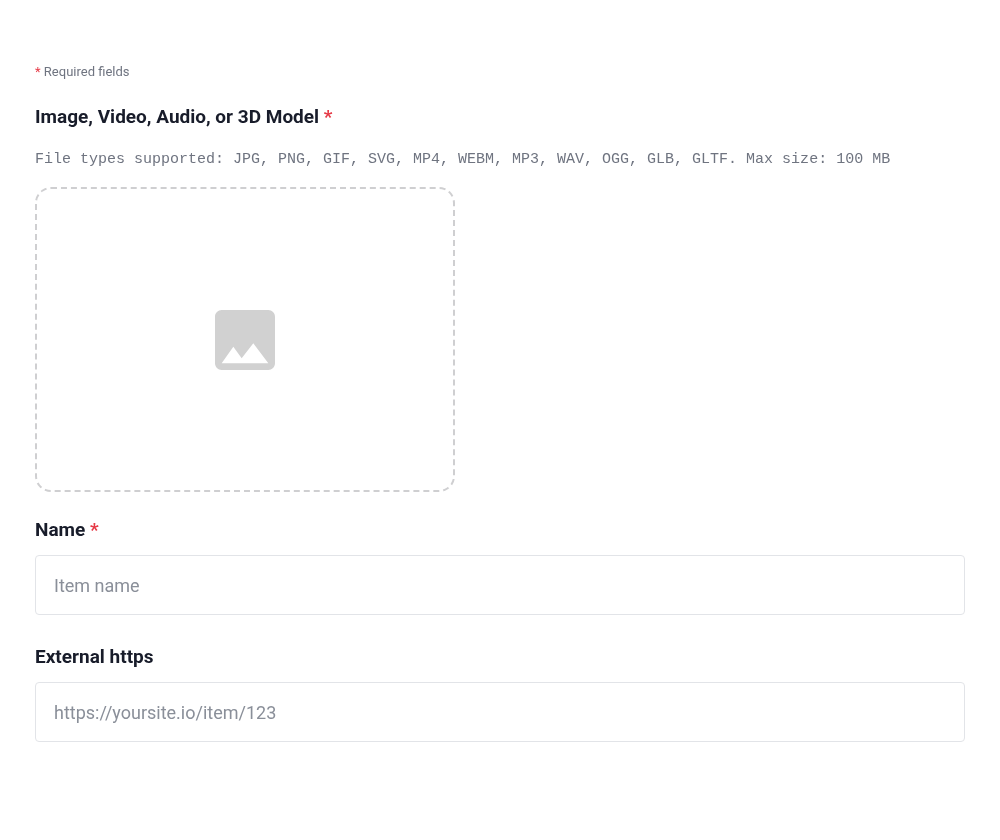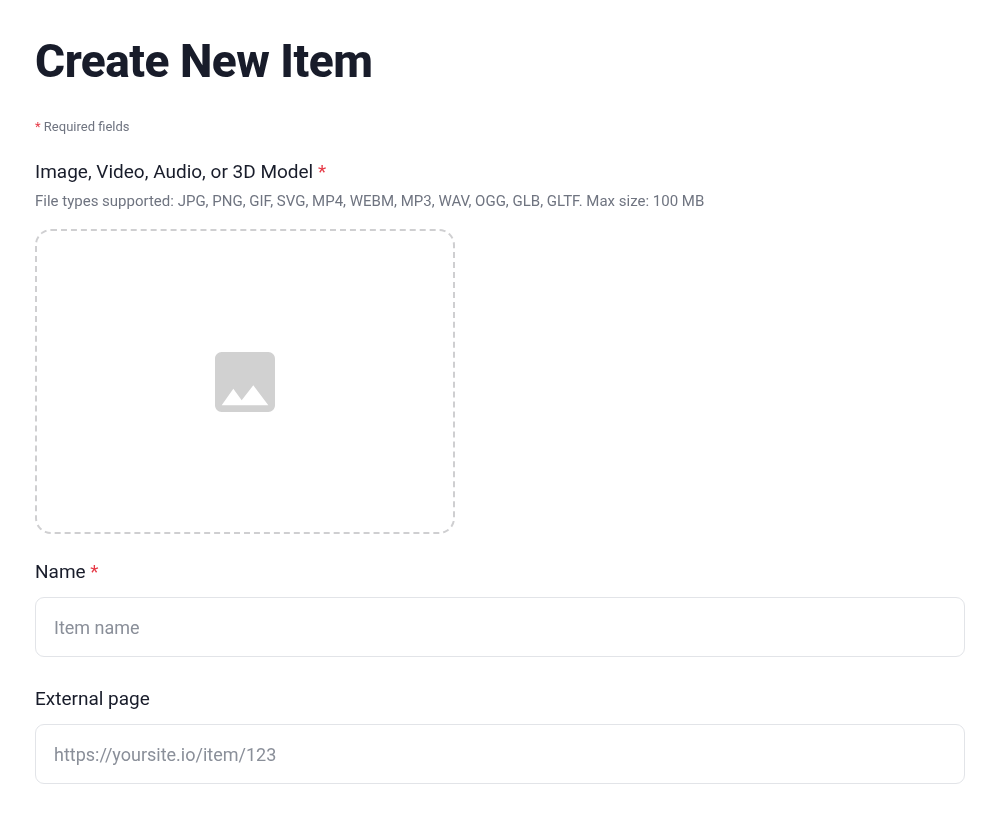--- a/index.html
+++ b/index.html
@@ -25,28 +25,29 @@
     margin-top: 30px;
     font-size: 13px;
     color: #6f7480;
   }
   .asterisk { color: #e63946; }
   .section {
     margin-top: 26px;
   }
   .section-label {
     font-size: 19px;
-    font-weight: 400;
+    font-weight: 700;
     color: #181c2a;
   }
   .section-help {
-    margin-top: 7px;
+    margin-top: 20px;
     font-size: 15px;
     line-height: 1.55;
     color: #6f7480;
+    font-family: Liberation Mono, monospace;
   }
   .dropzone {
     margin-top: 16px;
     width: 420px;
     height: 305px;
     border: 2px dashed #cfcfd1;
     border-radius: 16px;
     display: flex;
     align-items: center;
     justify-content: center;
@@ -56,40 +57,39 @@
   .image-icon {
     width: 80px;
     height: 80px;
     fill: #d1d1d1;
   }
   .text-input {
     margin-top: 14px;
     width: 100%;
     height: 60px;
     border: 1px solid #e2e4e8;
-    border-radius: 9px;
+    border-radius: 4px;
     padding: 0 18px;
     font-size: 18px;
     color: #353840;
     outline: none;
     background: #ffffff;
     font-family: inherit;
   }
   .text-input::placeholder {
     color: #8a8f99;
   }
   .name-section { }
   .external-section { margin-top: 30px; }
 </style>
 </head>
 <body>
 
 <div class="page">
 
-  <h1 class="page-title">Create New Item</h1>
 
   <div class="required-legend">
     <span class="asterisk">*</span><span> Required fields</span>
   </div>
 
   <div class="section">
     <div class="section-label">
       <span>Image, Video, Audio, or 3D Model </span><span class="asterisk">*</span>
     </div>
     <div class="section-help">File types supported: JPG, PNG, GIF, SVG, MP4, WEBM, MP3, WAV, OGG, GLB, GLTF. Max size: 100 MB</div>
@@ -102,17 +102,17 @@
   </div>
 
   <div class="section name-section">
     <div class="section-label">
       <span>Name </span><span class="asterisk">*</span>
     </div>
     <input type="text" class="text-input" placeholder="Item name" style="">
   </div>
 
   <div class="section external-section">
-    <div class="section-label">External page</div>
+    <div class="section-label">External https</div>
     <input type="text" class="text-input" placeholder="https://yoursite.io/item/123" style="">
   </div>
 
 </div>
 
 </body></html>

